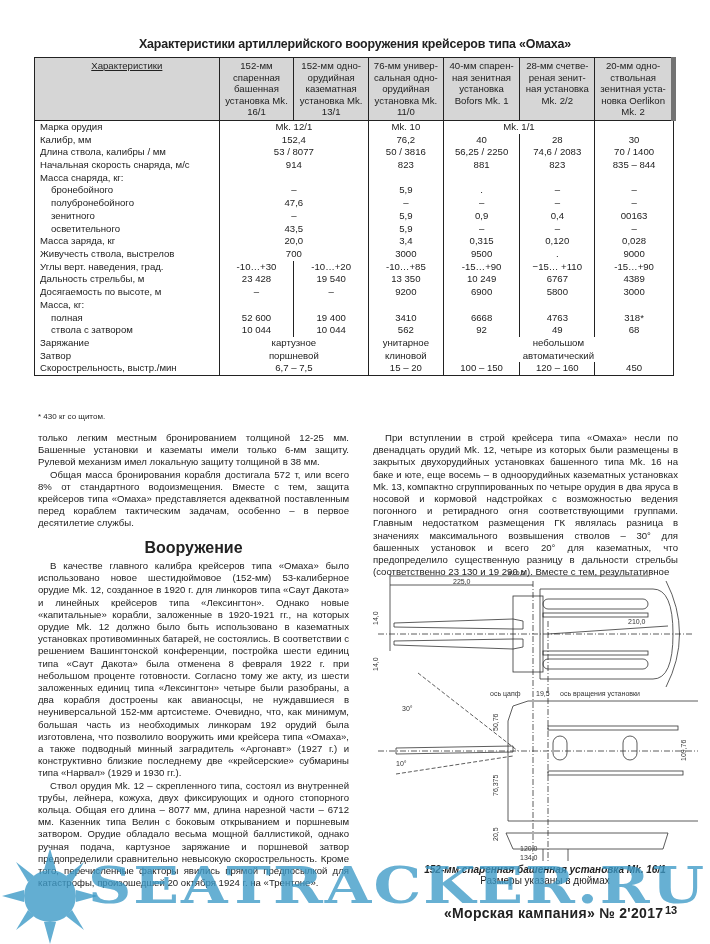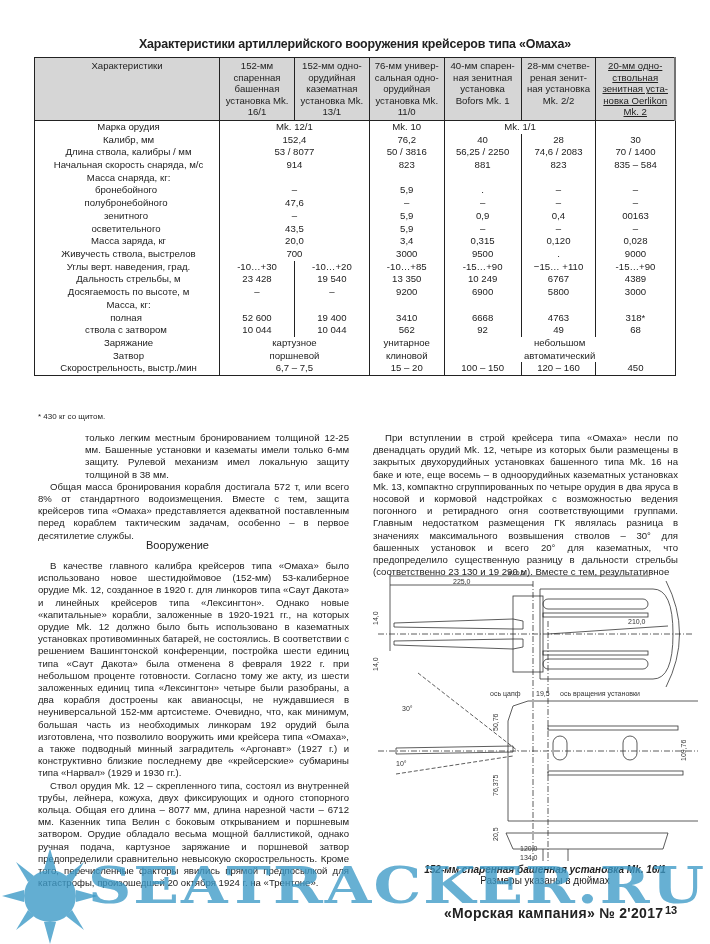--- a/index.html
+++ b/index.html
@@ -1,33 +1,33 @@
 <!DOCTYPE html>
 <html><head>
 <meta charset="utf-8">
 <style>
   html,body{margin:0;padding:0;background:#fff;}
   body{width:710px;height:944px;position:relative;overflow:hidden;font-family:"Liberation Sans",sans-serif;color:#222;}
   .title{position:absolute;left:0;top:36px;width:710px;text-align:center;font-family:"Liberation Sans",sans-serif;font-weight:bold;font-size:13.5px;letter-spacing:-0.2px;transform:scaleX(0.92);}
   table.specs{position:absolute;left:34px;top:57px;width:642px;border-collapse:collapse;font-size:9.6px;table-layout:fixed;}
   table.specs th{background:#d6d6d6;font-weight:normal;vertical-align:top;padding:2px 2px 2px 2px;line-height:11.6px;border-left:1px solid #222;border-top:1px solid #222;border-bottom:1px solid #222;}
-  table.specs th:first-child{border-left:1px solid #222;}
-  table.specs th:last-child{border-right:2px solid #737373;text-decoration:underline;}
+  table.specs th:first-child{border-left:1px solid #222;text-decoration:underline;}
+  table.specs th:last-child{border-right:5px solid #737373;}
   table.specs td{padding:0 2px;height:12.7px;line-height:12.7px;text-align:center;white-space:nowrap;border-left:1px solid #222;}
-  table.specs td:first-child{text-align:center;padding-left:5px;}
+  table.specs td:first-child{text-align:left;padding-left:5px;}
   table.specs td:last-child{border-right:1px solid #222;}
   table.specs tr:last-child td{border-bottom:1px solid #222;}
-  table.specs td.sub{padding-left:0;}
+  table.specs td.sub{padding-left:16px;}
   .footnote{position:absolute;left:38px;top:412px;font-size:8px;}
   .col{position:absolute;font-size:9.6px;line-height:12.2px;text-align:justify;}
   .col p{margin:0;text-indent:12px;}
-  .col p.noind{text-indent:0;margin-left:47px;}
+  .col p.noind{text-indent:0;}
   .col-left{left:38px;width:311px;}
   .col-right{left:373px;width:305px;}
-  .section-heading{position:absolute;left:22px;top:539px;width:311px;text-align:center;font-size:11px;font-weight:normal;}
+  .section-heading{position:absolute;left:38px;top:539px;width:311px;text-align:center;font-size:16px;font-weight:bold;}
   .drawing{position:absolute;left:368px;top:571px;width:330px;height:290px;}
   .caption{position:absolute;left:395px;top:864px;width:300px;text-align:center;font-size:10px;}
   .caption .c1{font-weight:bold;font-style:italic;}
   .caption .c2{text-align:center;}
   .footer-mag{position:absolute;left:444px;top:905px;font-size:14px;font-weight:bold;letter-spacing:0.3px;}
   .footer-page{position:absolute;left:665px;top:904px;font-size:11px;font-weight:bold;}
   .watermark{position:absolute;left:0;top:848px;width:710px;height:96px;pointer-events:none;}
   .wm-text{position:absolute;left:88px;top:855px;font-family:"DejaVu Serif",serif;font-weight:bold;font-size:60px;color:#3d9ac7;opacity:0.78;letter-spacing:2px;transform:scaleY(0.85);transform-origin:top left;}
 </style>
 </head>
@@ -79,21 +79,21 @@
       <td>56,25 / 2250</td>
       <td>74,6 / 2083</td>
       <td>70 / 1400</td>
     </tr>
     <tr>
       <td>Начальная скорость снаряда, м/с</td>
       <td colspan="2">914</td>
       <td>823</td>
       <td>881</td>
       <td>823</td>
-      <td>835 – 584</td>
+      <td>835 – 844</td>
     </tr>
     <tr>
       <td>Масса снаряда, кг:</td>
       <td colspan="2"></td>
       <td></td>
       <td></td>
       <td></td>
       <td></td>
     </tr>
     <tr>

